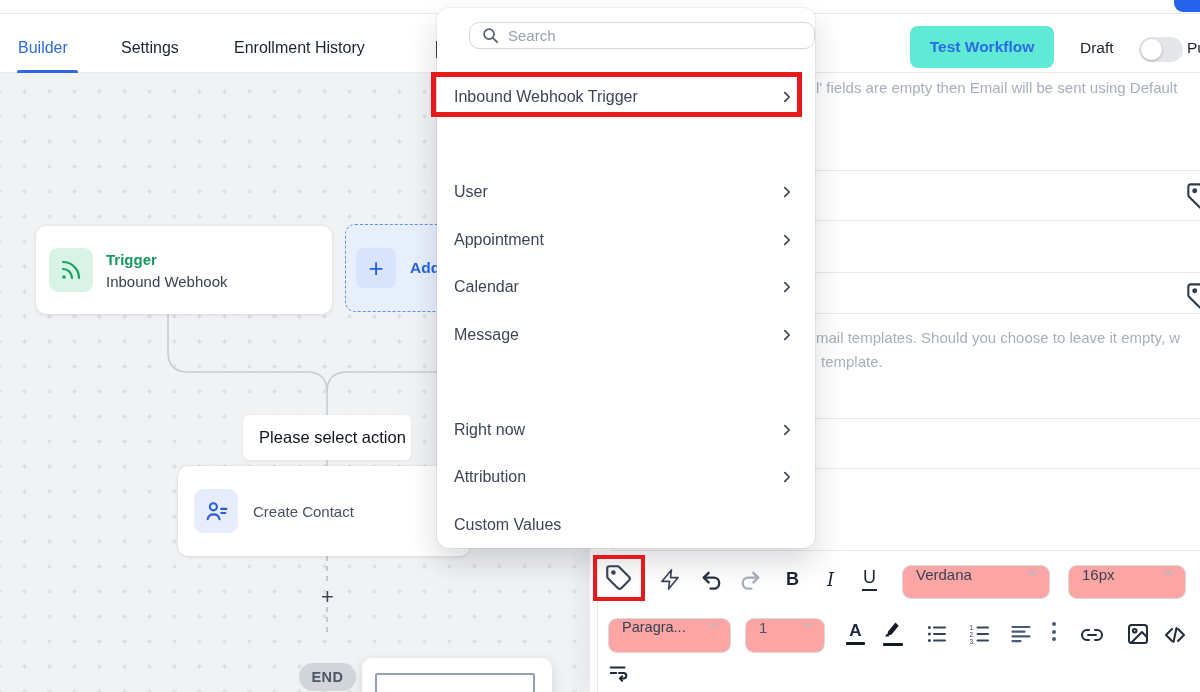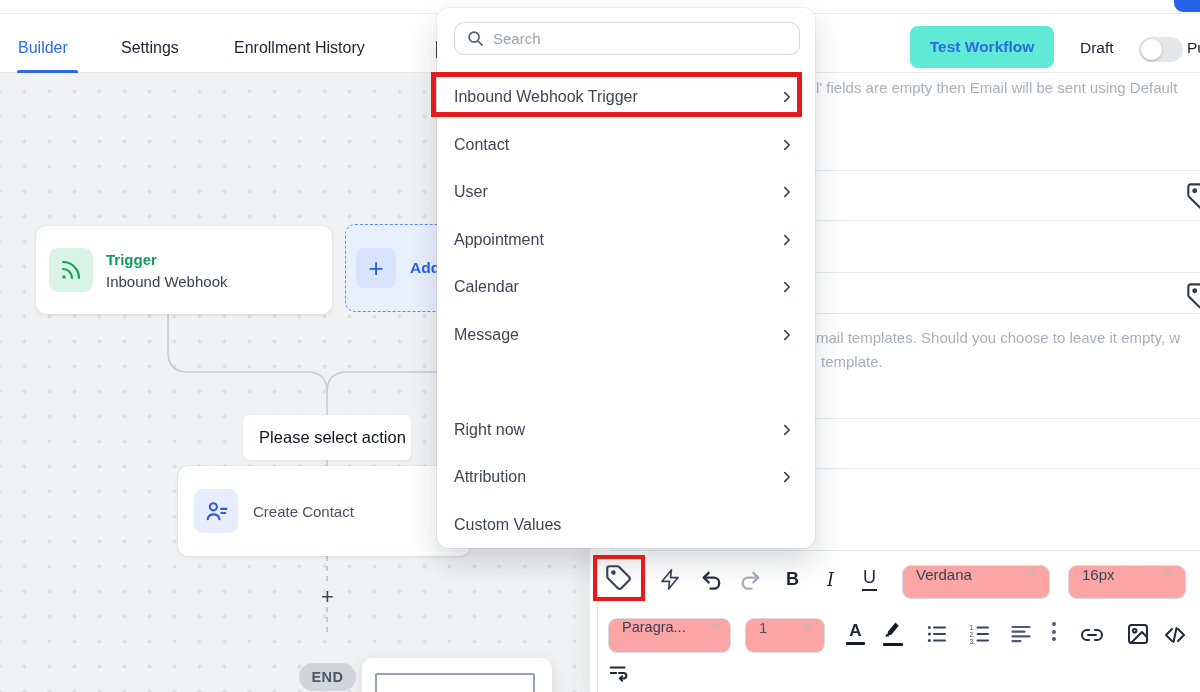--- a/index.html
+++ b/index.html
@@ -26,21 +26,21 @@
   .tab.active { color:#2d6ae3; }
   .tab-underline { position:absolute; left:17px; top:70px; width:61px; height:3px; background:#2d6ae3; border-radius:2px 2px 0 0; }
   .test-btn { position:absolute; left:910px; top:26px; width:144px; height:42px; background:#5eead4; border-radius:8px;
     color:#2d6ae3; font-weight:700; font-size:15.5px; display:flex; align-items:center; justify-content:center; }
   .toggle { position:absolute; left:1139px; top:37px; width:44px; height:25px; border-radius:13px; background:#e4e6ea; }
   .knob { position:absolute; left:2px; top:2px; width:21px; height:21px; border-radius:50%; background:#fff; box-shadow:0 1px 3px rgba(0,0,0,.25); }
 
   
   .dropdown { position:absolute; left:437px; top:8px; width:378px; height:540px; background:#fff; border-radius:12px; z-index:50;
     box-shadow:0 0 0 1px rgba(16,24,40,.05), 0 14px 30px rgba(16,24,40,.16); }
-  .searchbox { position:absolute; left:17px; top:14px; width:346px; height:33px; border:1.5px solid #d2d7de; border-radius:10px;
+  .searchbox { position:absolute; left:32px; top:14px; width:346px; height:27px; border:1.5px solid #d2d7de; border-radius:10px;
     display:flex; align-items:center; padding-left:12px; gap:9px; background:#fff; }
   .searchbox input { border:none; outline:none; flex:1; font-size:15px; font-family:inherit; color:#333a46; background:transparent; }
   .searchbox input::placeholder { color:#98a1af; }
   .menu-item { position:absolute; left:0; width:100%; height:47.5px; display:flex; align-items:center; justify-content:space-between;
     padding:0 21px 0 17px; font-size:16px; color:#3e4656; cursor:default; }
 
   
   .panel { position:absolute; left:590px; top:73px; width:610px; height:619px; background:#fff; z-index:10;
     box-shadow:-8px 0 18px rgba(35,46,66,.06); }
   .divider { position:absolute; left:20px; width:590px; height:1px; background:#e6e8ec; }
@@ -301,26 +301,20 @@
       </svg>
       <input type="text" placeholder="Search" style="">
     </div>
 
     <div class="menu-item" style="top:65.5px;">
       <span>Inbound Webhook Trigger</span>
       <svg width="14" height="14" viewBox="0 0 16 16" fill="none" stroke="#3e4656" stroke-width="2" stroke-linecap="round" stroke-linejoin="round">
           <path d="m5.5 3 5 5-5 5"></path>
         </svg>
     </div>
-    <div class="menu-item" style="top:113px;">
-      <span>Contact</span>
-      <svg width="14" height="14" viewBox="0 0 16 16" fill="none" stroke="#3e4656" stroke-width="2" stroke-linecap="round" stroke-linejoin="round">
-          <path d="m5.5 3 5 5-5 5"></path>
-        </svg>
-    </div>
     <div class="menu-item" style="top:160.5px;">
       <span>User</span>
       <svg width="14" height="14" viewBox="0 0 16 16" fill="none" stroke="#3e4656" stroke-width="2" stroke-linecap="round" stroke-linejoin="round">
           <path d="m5.5 3 5 5-5 5"></path>
         </svg>
     </div>
     <div class="menu-item" style="top:208px;">
       <span>Appointment</span>
       <svg width="14" height="14" viewBox="0 0 16 16" fill="none" stroke="#3e4656" stroke-width="2" stroke-linecap="round" stroke-linejoin="round">
           <path d="m5.5 3 5 5-5 5"></path>

